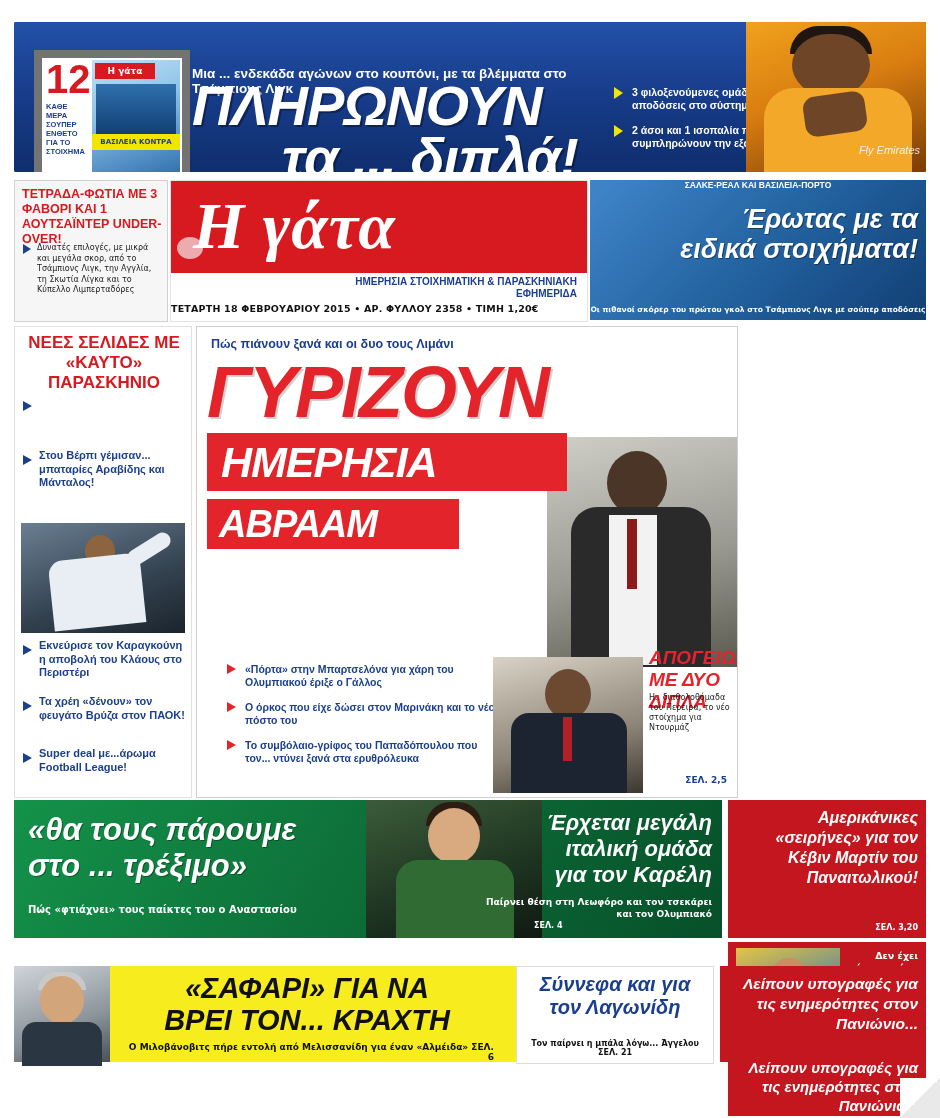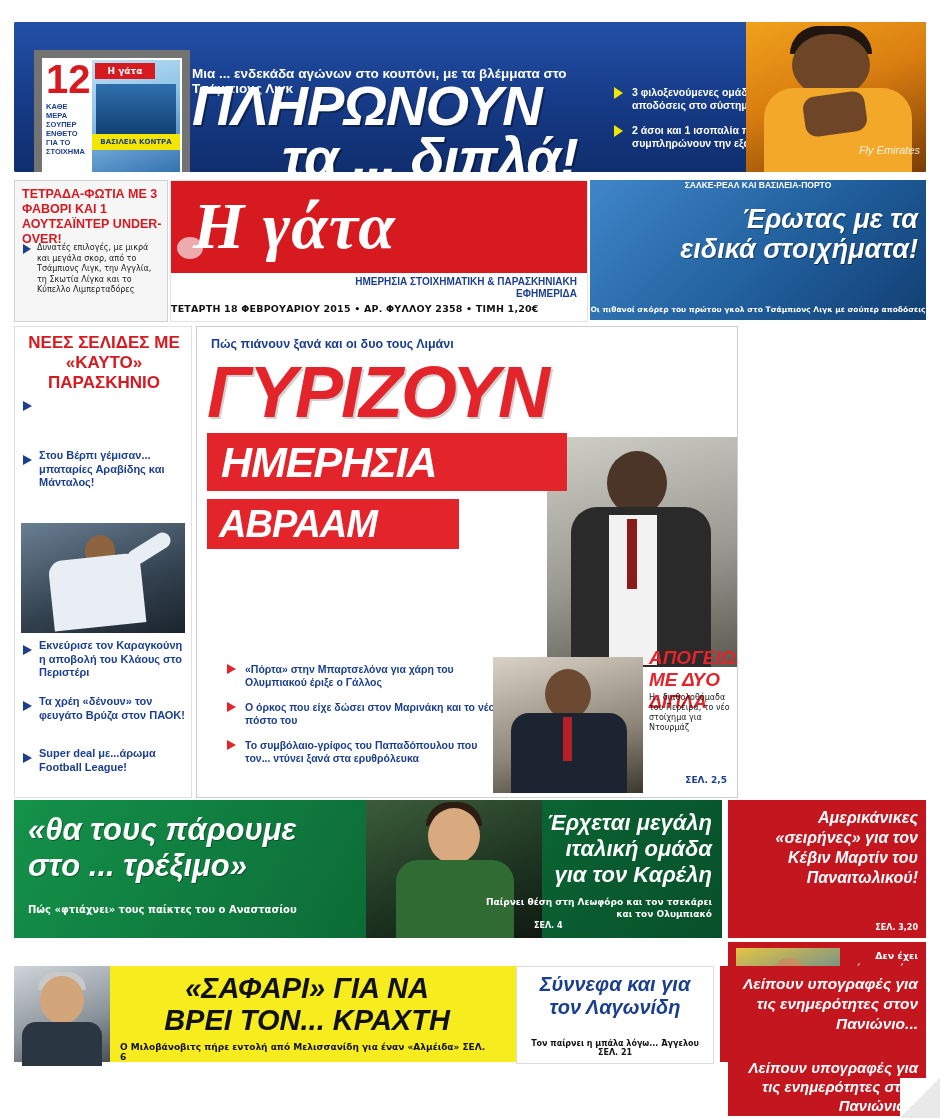--- a/index.html
+++ b/index.html
@@ -120,21 +120,21 @@
   .redcol2 .ph .body{position:absolute;left:14px;top:50px;width:78px;height:56px;background:#1f5fa6;border-radius:16px 16px 0 0;}
   .redcol2 .b{position:absolute;left:8px;top:116px;width:182px;text-align:right;color:#fff;font-family:"Liberation Sans",sans-serif;font-weight:bold;font-style:italic;font-size:15px;line-height:19px;}
   .bottom-left-photo{left:14px;top:966px;width:96px;height:96px;background:linear-gradient(160deg,#cfd5da 0%,#8c949b 60%,#4a5055 100%);}
   .bottom-left-photo .head{position:absolute;left:26px;top:10px;width:44px;height:48px;border-radius:50%;background:#d3a57a;}
   .bottom-left-photo .hair{position:absolute;left:24px;top:6px;width:48px;height:18px;border-radius:24px 24px 0 0;background:#c9c9c9;}
   .bottom-left-photo .body{position:absolute;left:8px;top:56px;width:80px;height:44px;background:#2b3643;border-radius:14px 14px 0 0;}
   .ybox{left:110px;top:966px;width:463px;height:96px;background:#f7ec1e;}
   .ybox .t1,.ybox .t2{position:absolute;left:10px;width:374px;text-align:center;color:#111;font-family:"Liberation Sans",sans-serif;font-weight:bold;font-style:italic;font-size:29px;line-height:33px;}
   .ybox .t1{top:6px;}
   .ybox .t2{top:38px;}
-  .ybox .cap{position:absolute;left:10px;top:76px;width:374px;text-align:left;font-size:9px;font-weight:bold;color:#111;}
+  .ybox .cap{position:absolute;left:10px;top:76px;width:374px;text-align:right;font-size:9px;font-weight:bold;color:#111;}
 
   .bluebox{left:516px;top:966px;width:196px;height:96px;background:#ffffff;border:1px solid #dcdcdc;}
   .bluebox .t{position:absolute;left:6px;top:6px;width:184px;text-align:center;color:#1b3f8f;font-family:"Liberation Sans",sans-serif;font-weight:bold;font-style:italic;font-size:20px;line-height:23px;}
   .bluebox .cap{position:absolute;left:6px;bottom:6px;width:184px;text-align:center;font-size:8px;font-weight:bold;color:#111;}
 
   .redbox3{left:720px;top:966px;width:206px;height:96px;background:#c3161f;}
   .redbox3 .t{position:absolute;left:8px;top:8px;width:190px;text-align:right;color:#fff;font-family:"Liberation Sans",sans-serif;font-weight:bold;font-style:italic;font-size:15.5px;line-height:20px;}
 
   .pagefold{right:0;bottom:0;width:40px;height:40px;background:linear-gradient(135deg,#ffffff 50%,#e9e9e9 50%);}
 </style>

